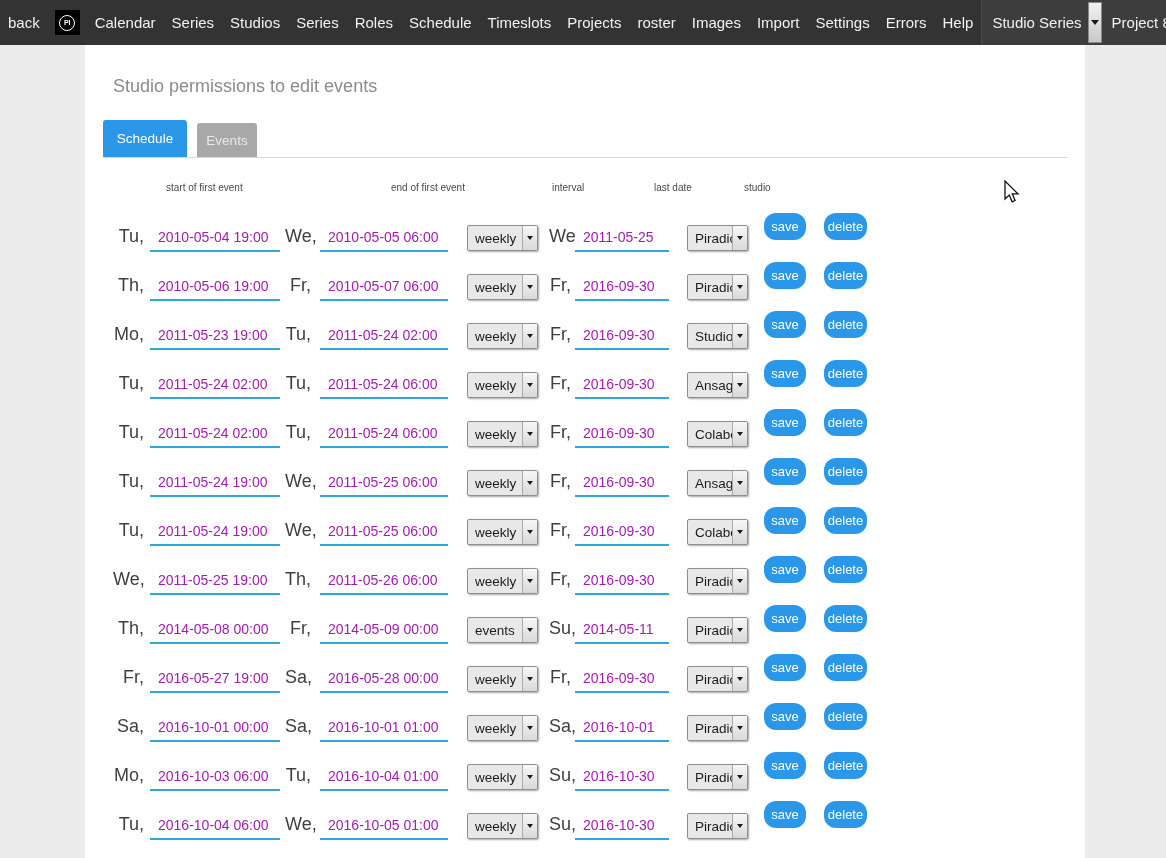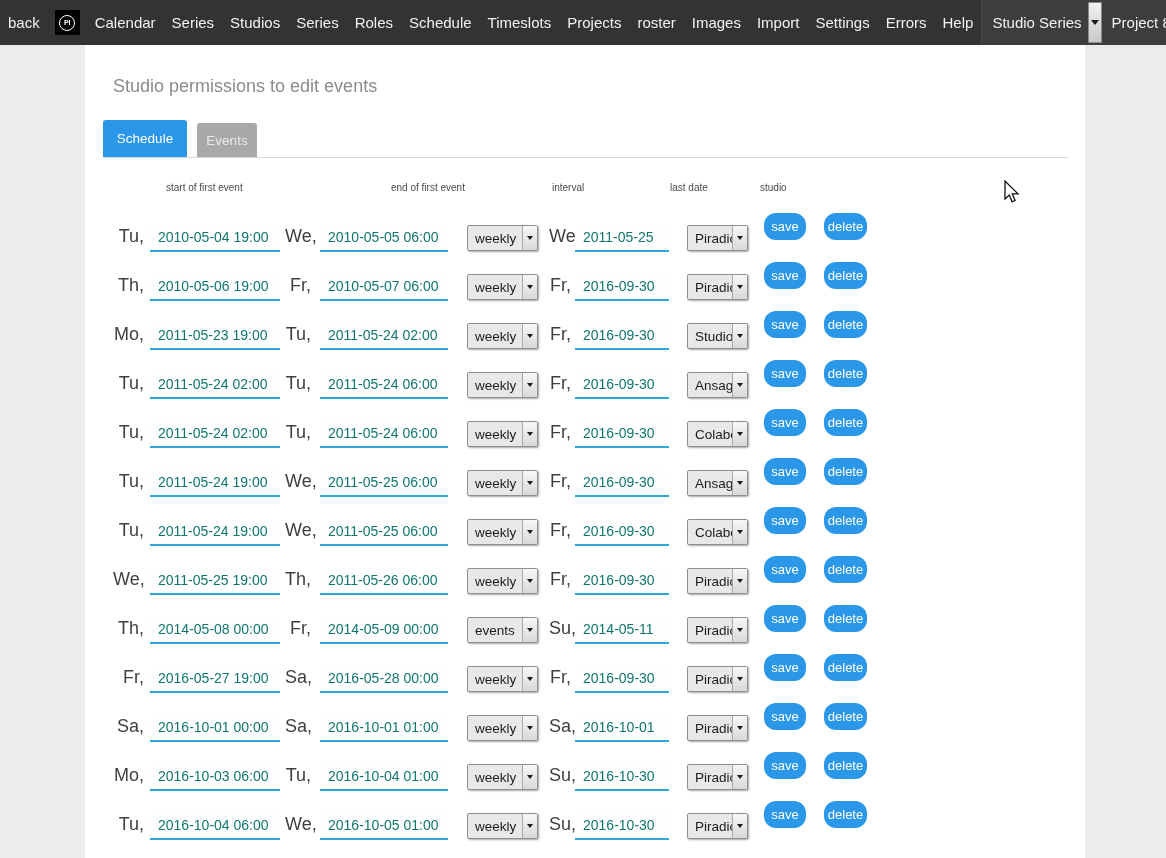--- a/index.html
+++ b/index.html
@@ -123,21 +123,21 @@
   .hdr-row {
     display: flex;
     padding-left: 28px;
     font-size: 10px;
     color: #4a4a4a;
     margin-bottom: 10px;
   }
   .hdr-start   { width: 167px; margin-left: 53px; }
   .hdr-end     { width: 142px; margin-left: 58px; }
   .hdr-interval{ width: 82px;  margin-left: 19px; }
-  .hdr-last    { width: 110px; margin-left: 16px; padding-left: 20px; }
+  .hdr-last    { width: 110px; margin-left: 0; padding-left: 20px; }
   .hdr-studio  { width: 60px;  margin-left: 0px; }
 
   .rows { }
   .row {
     display: flex;
     align-items: flex-end;
     padding-left: 28px;
     height: 49px;
   }
   .day {
@@ -149,21 +149,21 @@
   .day.d1 { width: 31px; margin-right: 6px; }
   .day.d2 { width: 26px; margin-left: 5px; margin-right: 9px; }
   .day.d3 { width: 22px; margin-left: 11px; margin-right: 4px; }
   .inp {
     border: none;
     outline: none;
     background: #fefefe;
     border-bottom: 2px solid #2fa7dc;
     height: 27px;
     font-size: 14px;
-    color: #0f766e;
+    color: #a21caf;
     padding: 0 4px 2px 8px;
     font-family: "Liberation Sans", "DejaVu Sans", sans-serif;
   }
   .inp.w-dt1 { width: 130px; }
   .inp.w-dt2 { width: 128px; margin-right: 19px; }
   .inp.w-d   { width: 94px;  margin-right: 18px; }
 
   .sel {
     height: 26px;
     background: #e8e8e8;

